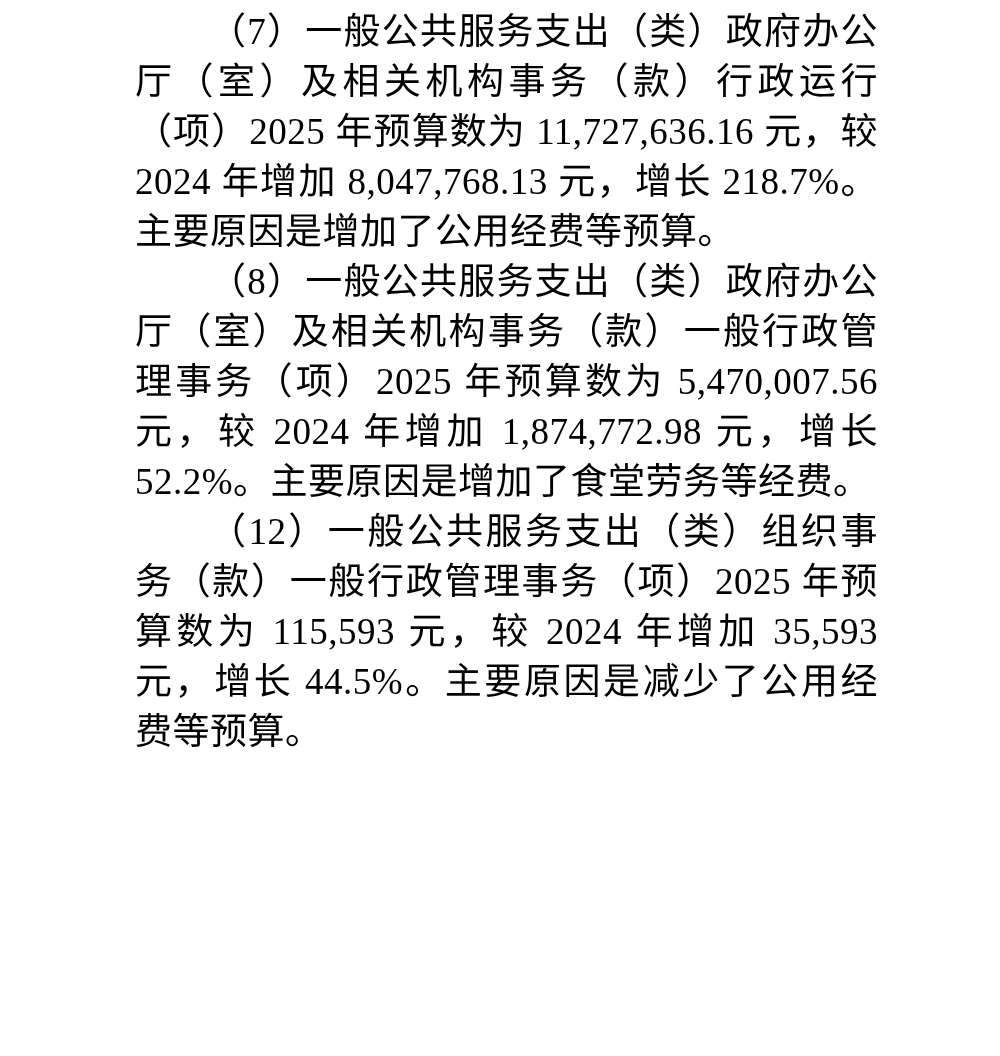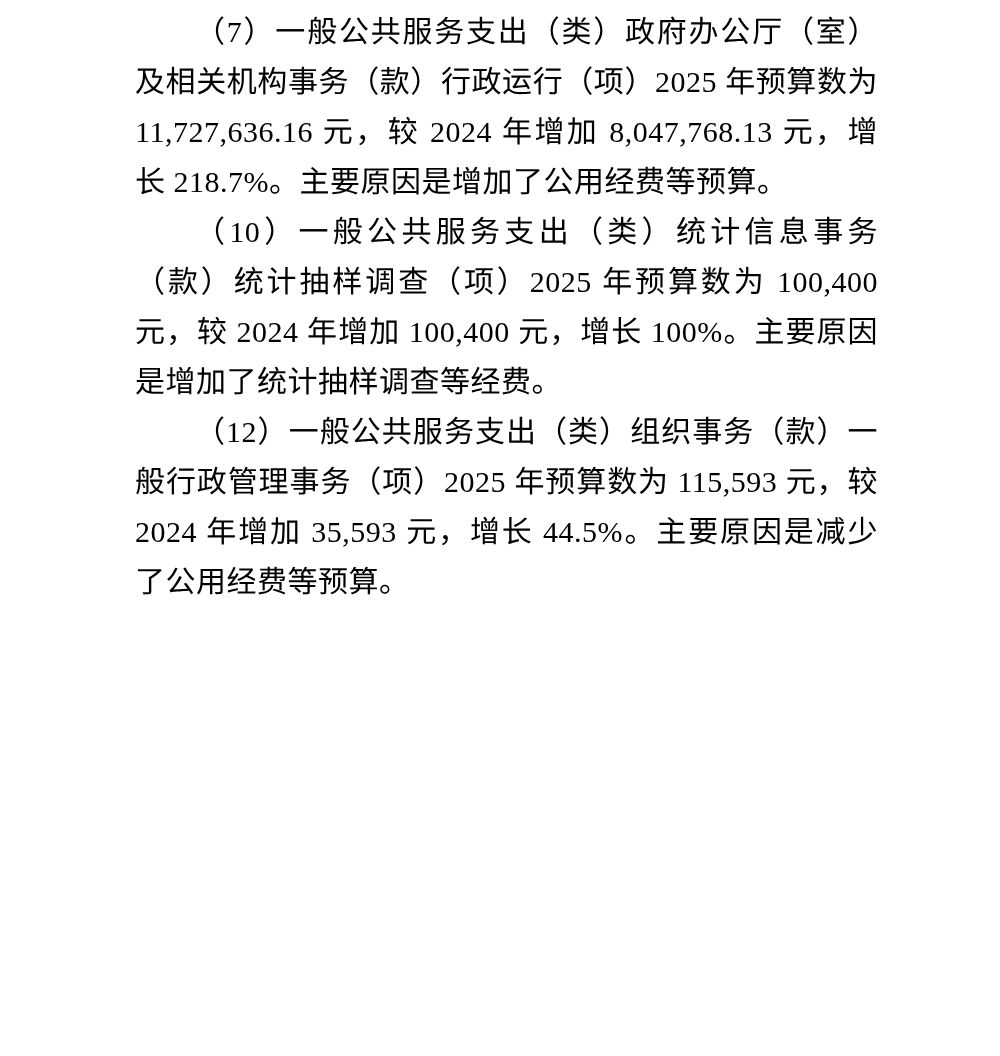--- a/index.html
+++ b/index.html
@@ -15,30 +15,30 @@
     background: #ffffff;
     box-sizing: border-box;
     padding: 7px 122px 0 135px;
     overflow: hidden;
   }
   .doc-body p {
     margin: 0;
     padding: 0;
     color: #000000;
     font-family: "Liberation Serif", "DejaVu Serif", serif;
-    font-size: 30px;
+    font-size: 37px;
     line-height: 50px;
     text-align: justify;
     text-indent: 2em;
     letter-spacing: 0.5px;
     word-break: break-word;
   }
 </style>
 </head>
 <body>
 
 <div class="page">
   <div class="doc-body">
     <p>（7）一般公共服务支出（类）政府办公厅（室）及相关机构事务（款）行政运行（项）2025 年预算数为 11,727,636.16 元，较 2024 年增加 8,047,768.13 元，增长 218.7%。主要原因是增加了公用经费等预算。</p>
-    <p>（10）一般公共服务支出（类）统计信息事务（款）统计抽样调查（项）2025 年预算数为 100,400 元，较 2024 年增加 100,400 元，增长 100%。主要原因是增加了统计抽样调查等经费。</p>
+    <p>（8）一般公共服务支出（类）政府办公厅（室）及相关机构事务（款）一般行政管理事务（项）2025 年预算数为 5,470,007.56 元，较 2024 年增加 1,874,772.98 元，增长 52.2%。主要原因是增加了食堂劳务等经费。</p>
     <p>（12）一般公共服务支出（类）组织事务（款）一般行政管理事务（项）2025 年预算数为 115,593 元，较 2024 年增加 35,593 元，增长 44.5%。主要原因是减少了公用经费等预算。</p>
   </div>
 </div>
 
 </body></html>

